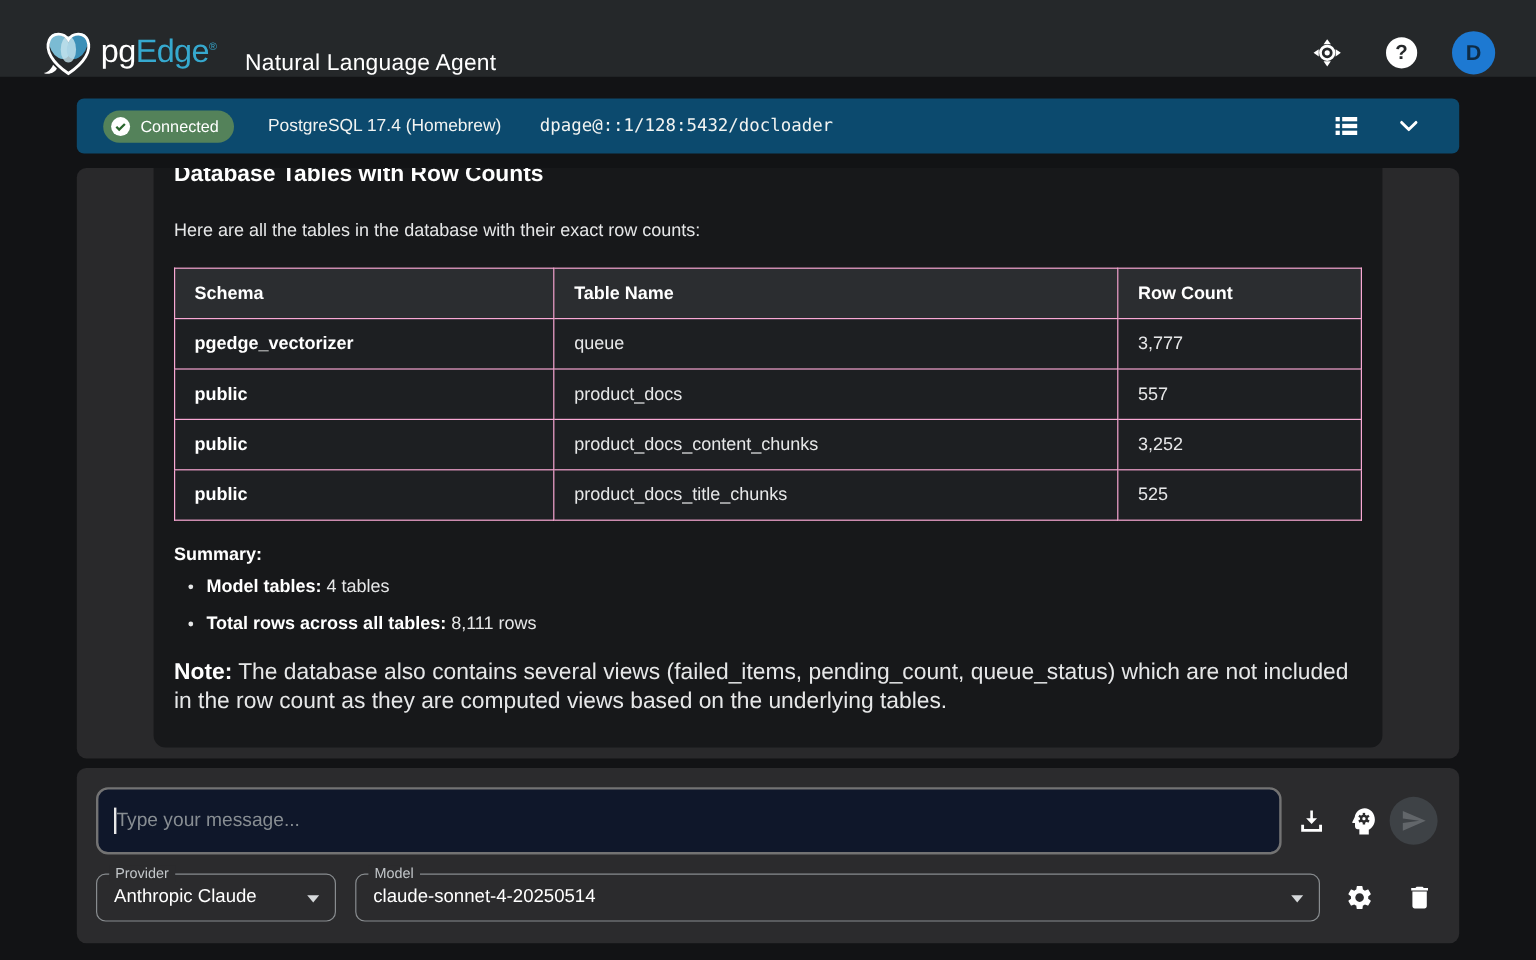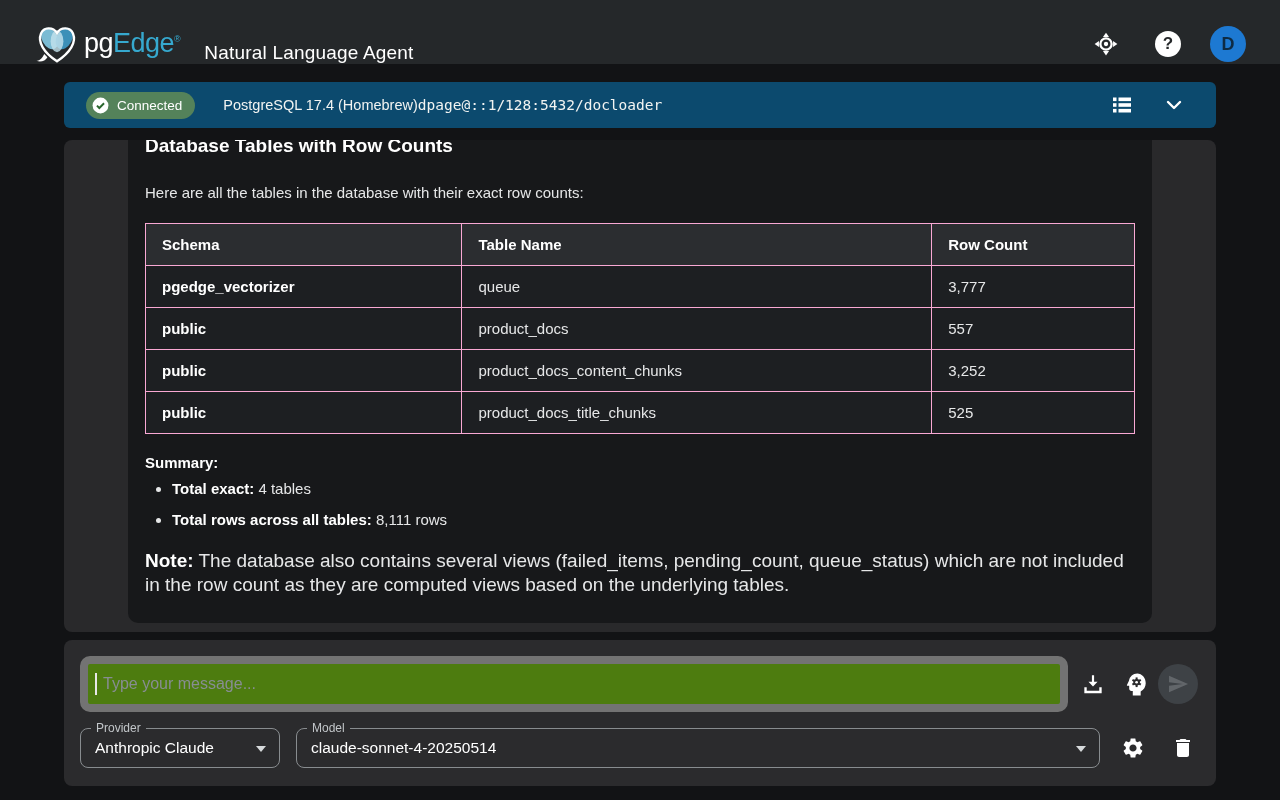--- a/index.html
+++ b/index.html
@@ -23,21 +23,21 @@
   .avatar { width:36px; height:36px; border-radius:50%; background:#1d79d2; color:#0e2b44;
             font-size:18px; font-weight:600; display:flex; align-items:center; justify-content:center; }
 
   
   .conn-bar { position:absolute; left:64px; top:82px; width:1152px; height:46px;
               background:#0c4a6e; border-radius:6px; display:flex; align-items:center; padding:0 22px; }
   .badge { display:flex; align-items:center; gap:7px; background:#54825a; border-radius:14px;
            height:27px; padding:0 13px 0 5px; }
   .badge-label { color:#ffffff; font-size:13.5px; }
   .conn-server { color:#f2f4f2; font-size:14.5px; margin-left:28px; }
-  .conn-dsn { color:#f2f4f2; font-size:14.5px; 
+  .conn-dsn { color:#f2f4f2; font-size:14.5px; margin-left:32px;
               font-family:"DejaVu Sans Mono","Liberation Mono",monospace; }
   .conn-right { margin-left:auto; display:flex; align-items:center; gap:12px; }
 
   
   .chat-area { position:absolute; left:64px; top:140px; width:1152px; height:492px;
                background:#29292b; border-radius:8px; overflow:hidden; }
   .message { margin:-26px 64px 0 64px; background:#17181a; border-radius:10px;
              padding:20px 17px 26px 17px; color:#e6e7e8; }
   .msg-heading { color:#ffffff; font-size:19px; font-weight:700; line-height:23px; margin:0 0 26px 0; }
   .msg-intro { font-size:15px; line-height:19px; margin:0 0 21px 0; }
@@ -53,21 +53,21 @@
   .msg-summary { font-size:15px; font-weight:700; color:#ffffff; margin:20px 0 8px 0; }
   .msg-bullets { margin:0 0 20px 0; padding-left:27px; font-size:15px; }
   .msg-bullets li { margin-bottom:12px; line-height:19px; }
   .msg-bullets b, .msg-note b { color:#ffffff; }
   .msg-note { font-size:19px; line-height:24px; }
 
   
   .composer { position:absolute; left:64px; top:640px; width:1152px; height:146px;
               background:#2b2b2d; border-radius:8px; }
   .msg-input { position:absolute; left:16px; top:16px; width:988px; height:56px;
-               background:#4d7c0f; border:8px solid #737373; border-radius:10px;
+               background:#0f172a; border:2px solid #737373; border-radius:10px;
                color:#e8e8e8; font-size:16px; padding:0 15px; outline:none;
                font-family:"Liberation Sans",sans-serif; }
   .msg-input::placeholder { color:#878d92; opacity:1; }
   .caret { position:absolute; left:31px; top:33px; width:2px; height:22px; background:#e8e8e8; }
   .ibtn-download { left:1009px; top:24px; }
   .ibtn-psych { left:1052px; top:24px; }
   .send-btn { position:absolute; left:1094px; top:24px; width:40px; height:40px; border-radius:50%;
               background:#3e4246; border:none; display:flex; align-items:center; justify-content:center;
               cursor:default; }
   .select-box { position:absolute; height:40px; border:1px solid #888c8f; border-radius:8px;
@@ -176,21 +176,21 @@
         </tr>
         <tr>
           <td class="schema">public</td>
           <td>product_docs_title_chunks</td>
           <td>525</td>
         </tr>
       </tbody>
     </table>
     <p class="msg-summary">Summary:</p>
     <ul class="msg-bullets">
-      <li><b>Total exact:</b><span> 4 tables</span></li>
+      <li><b>Model tables:</b><span> 4 tables</span></li>
       <li><b>Total rows across all tables:</b><span> 8,111 rows</span></li>
     </ul>
     <p class="msg-note"><b>Note:</b><span> The database also contains several views (failed_items, pending_count, queue_status) which are not included in the row count as they are computed views based on the underlying tables.</span></p>
   </div>
 </div>
 
 <div class="composer">
   <input class="msg-input" type="text" placeholder="Type your message..." style="">
   <div class="caret"></div>
 

